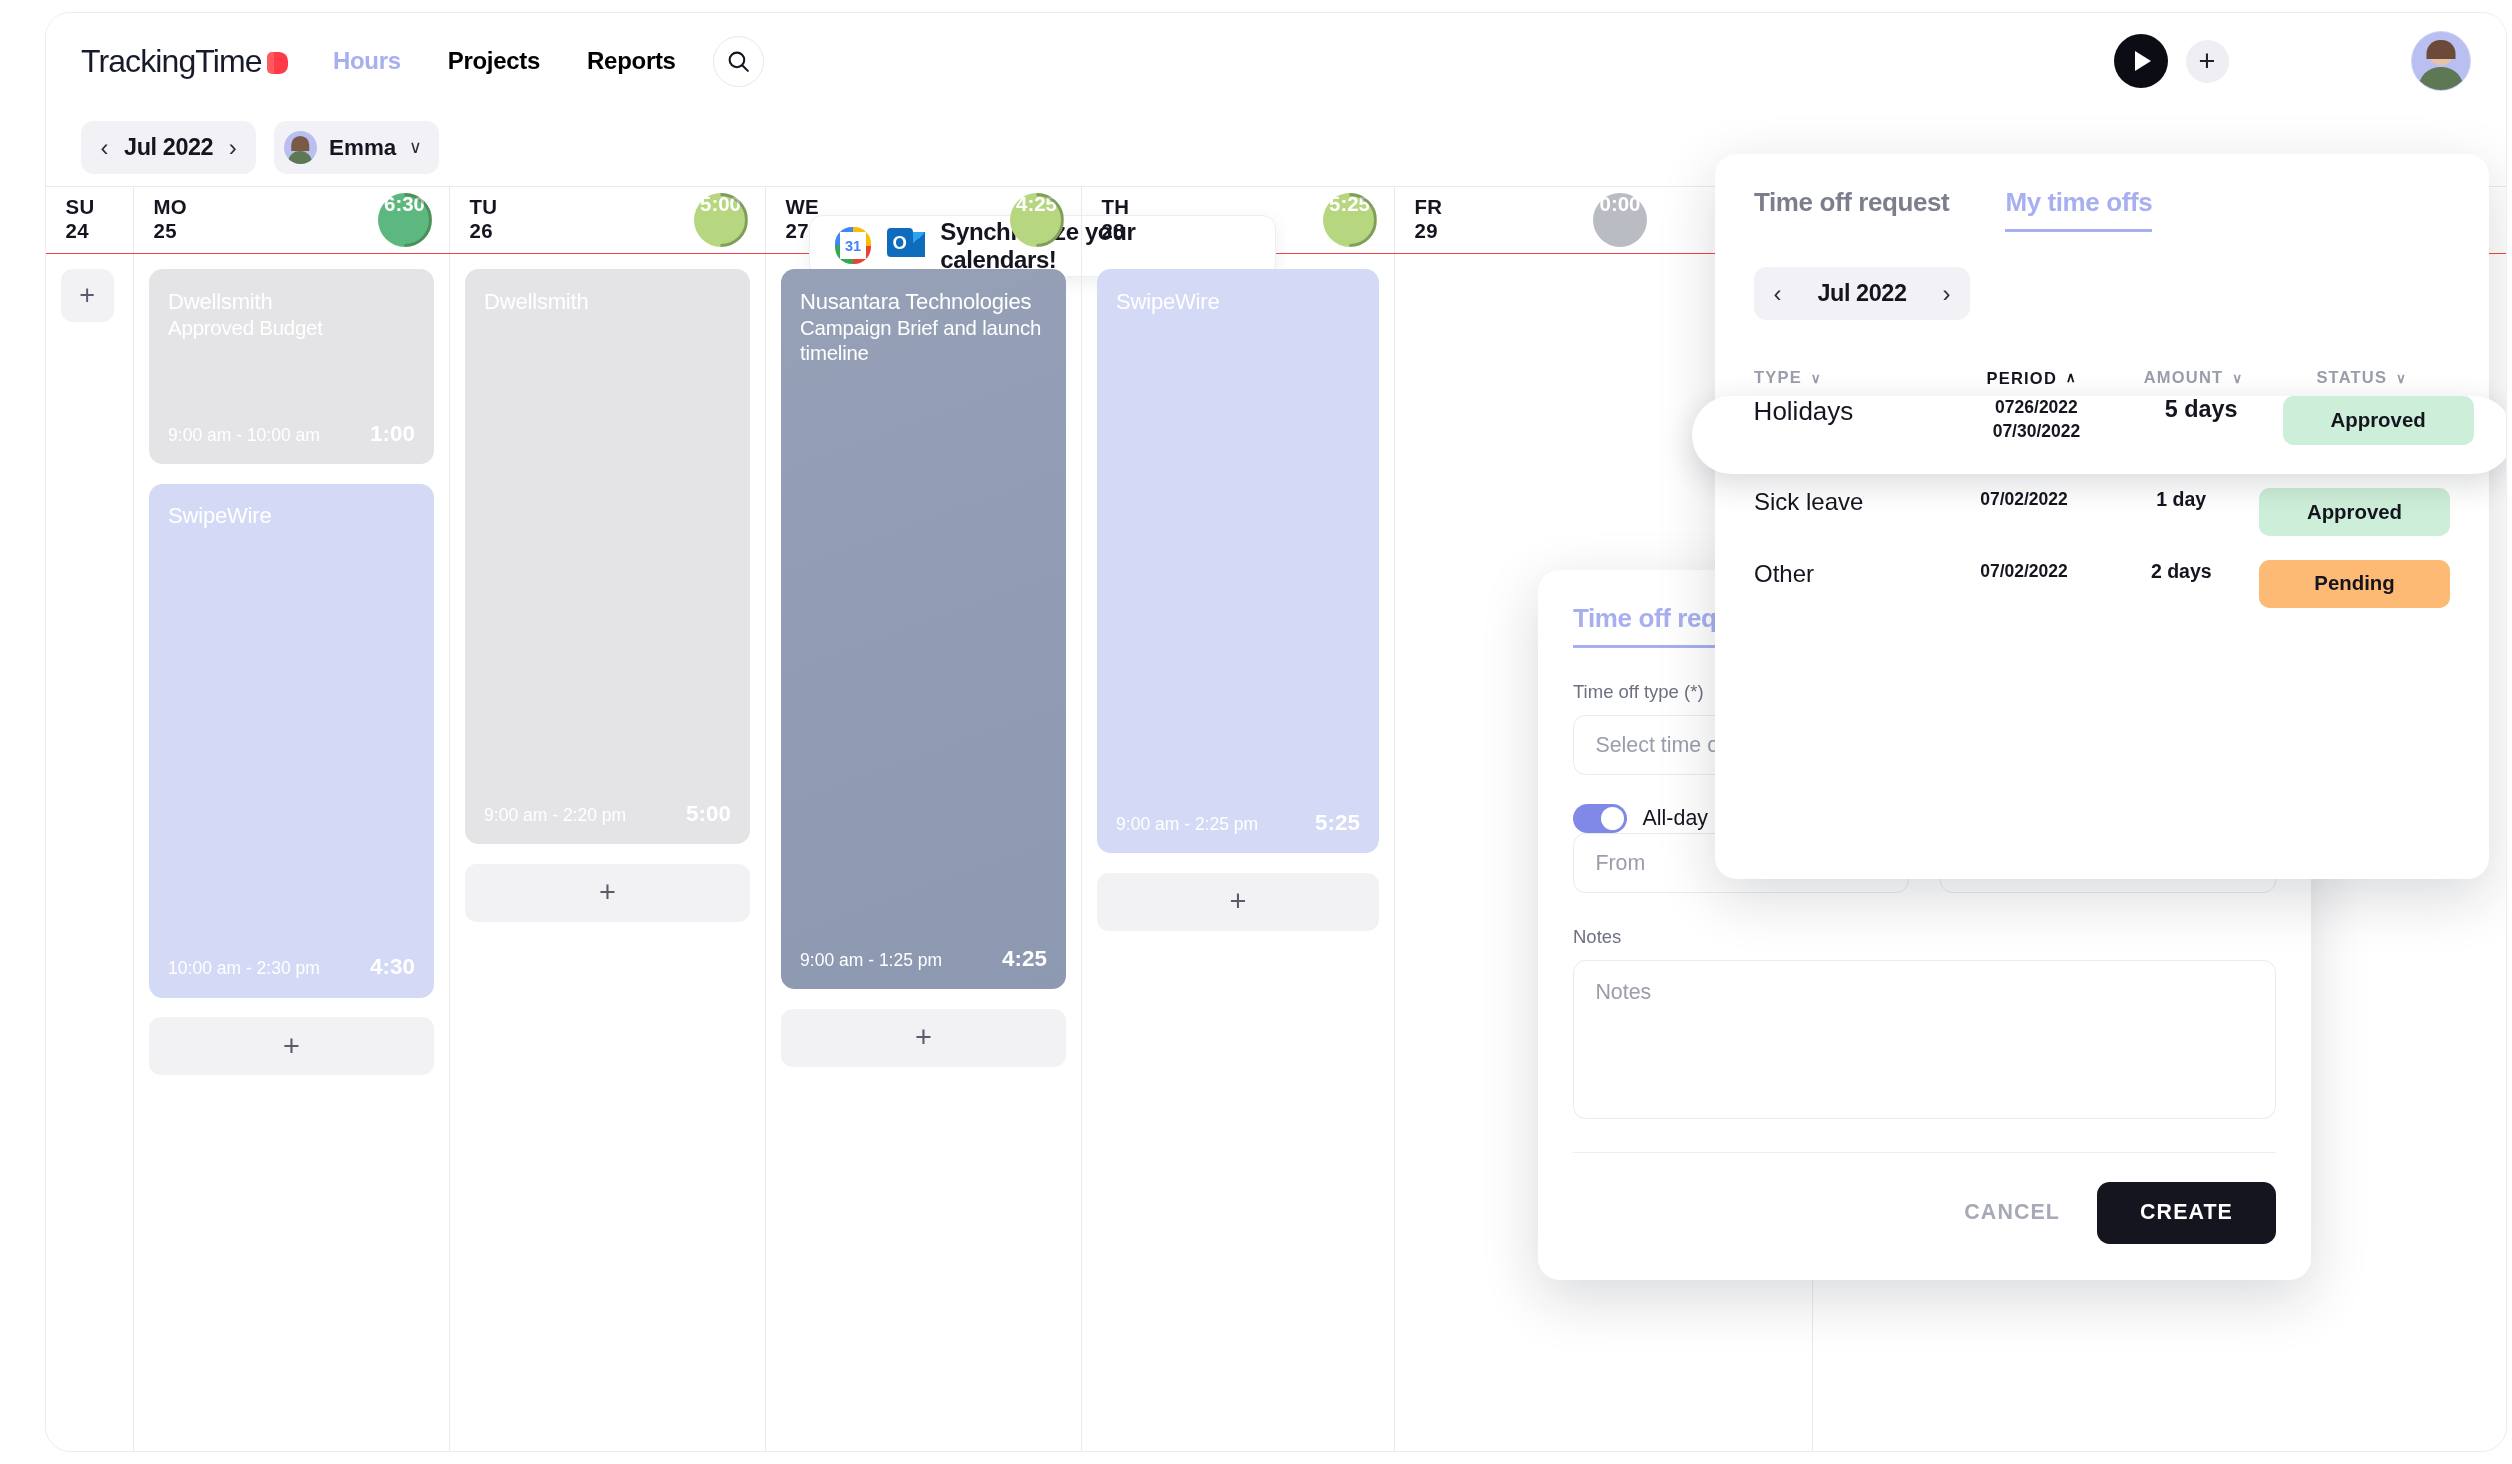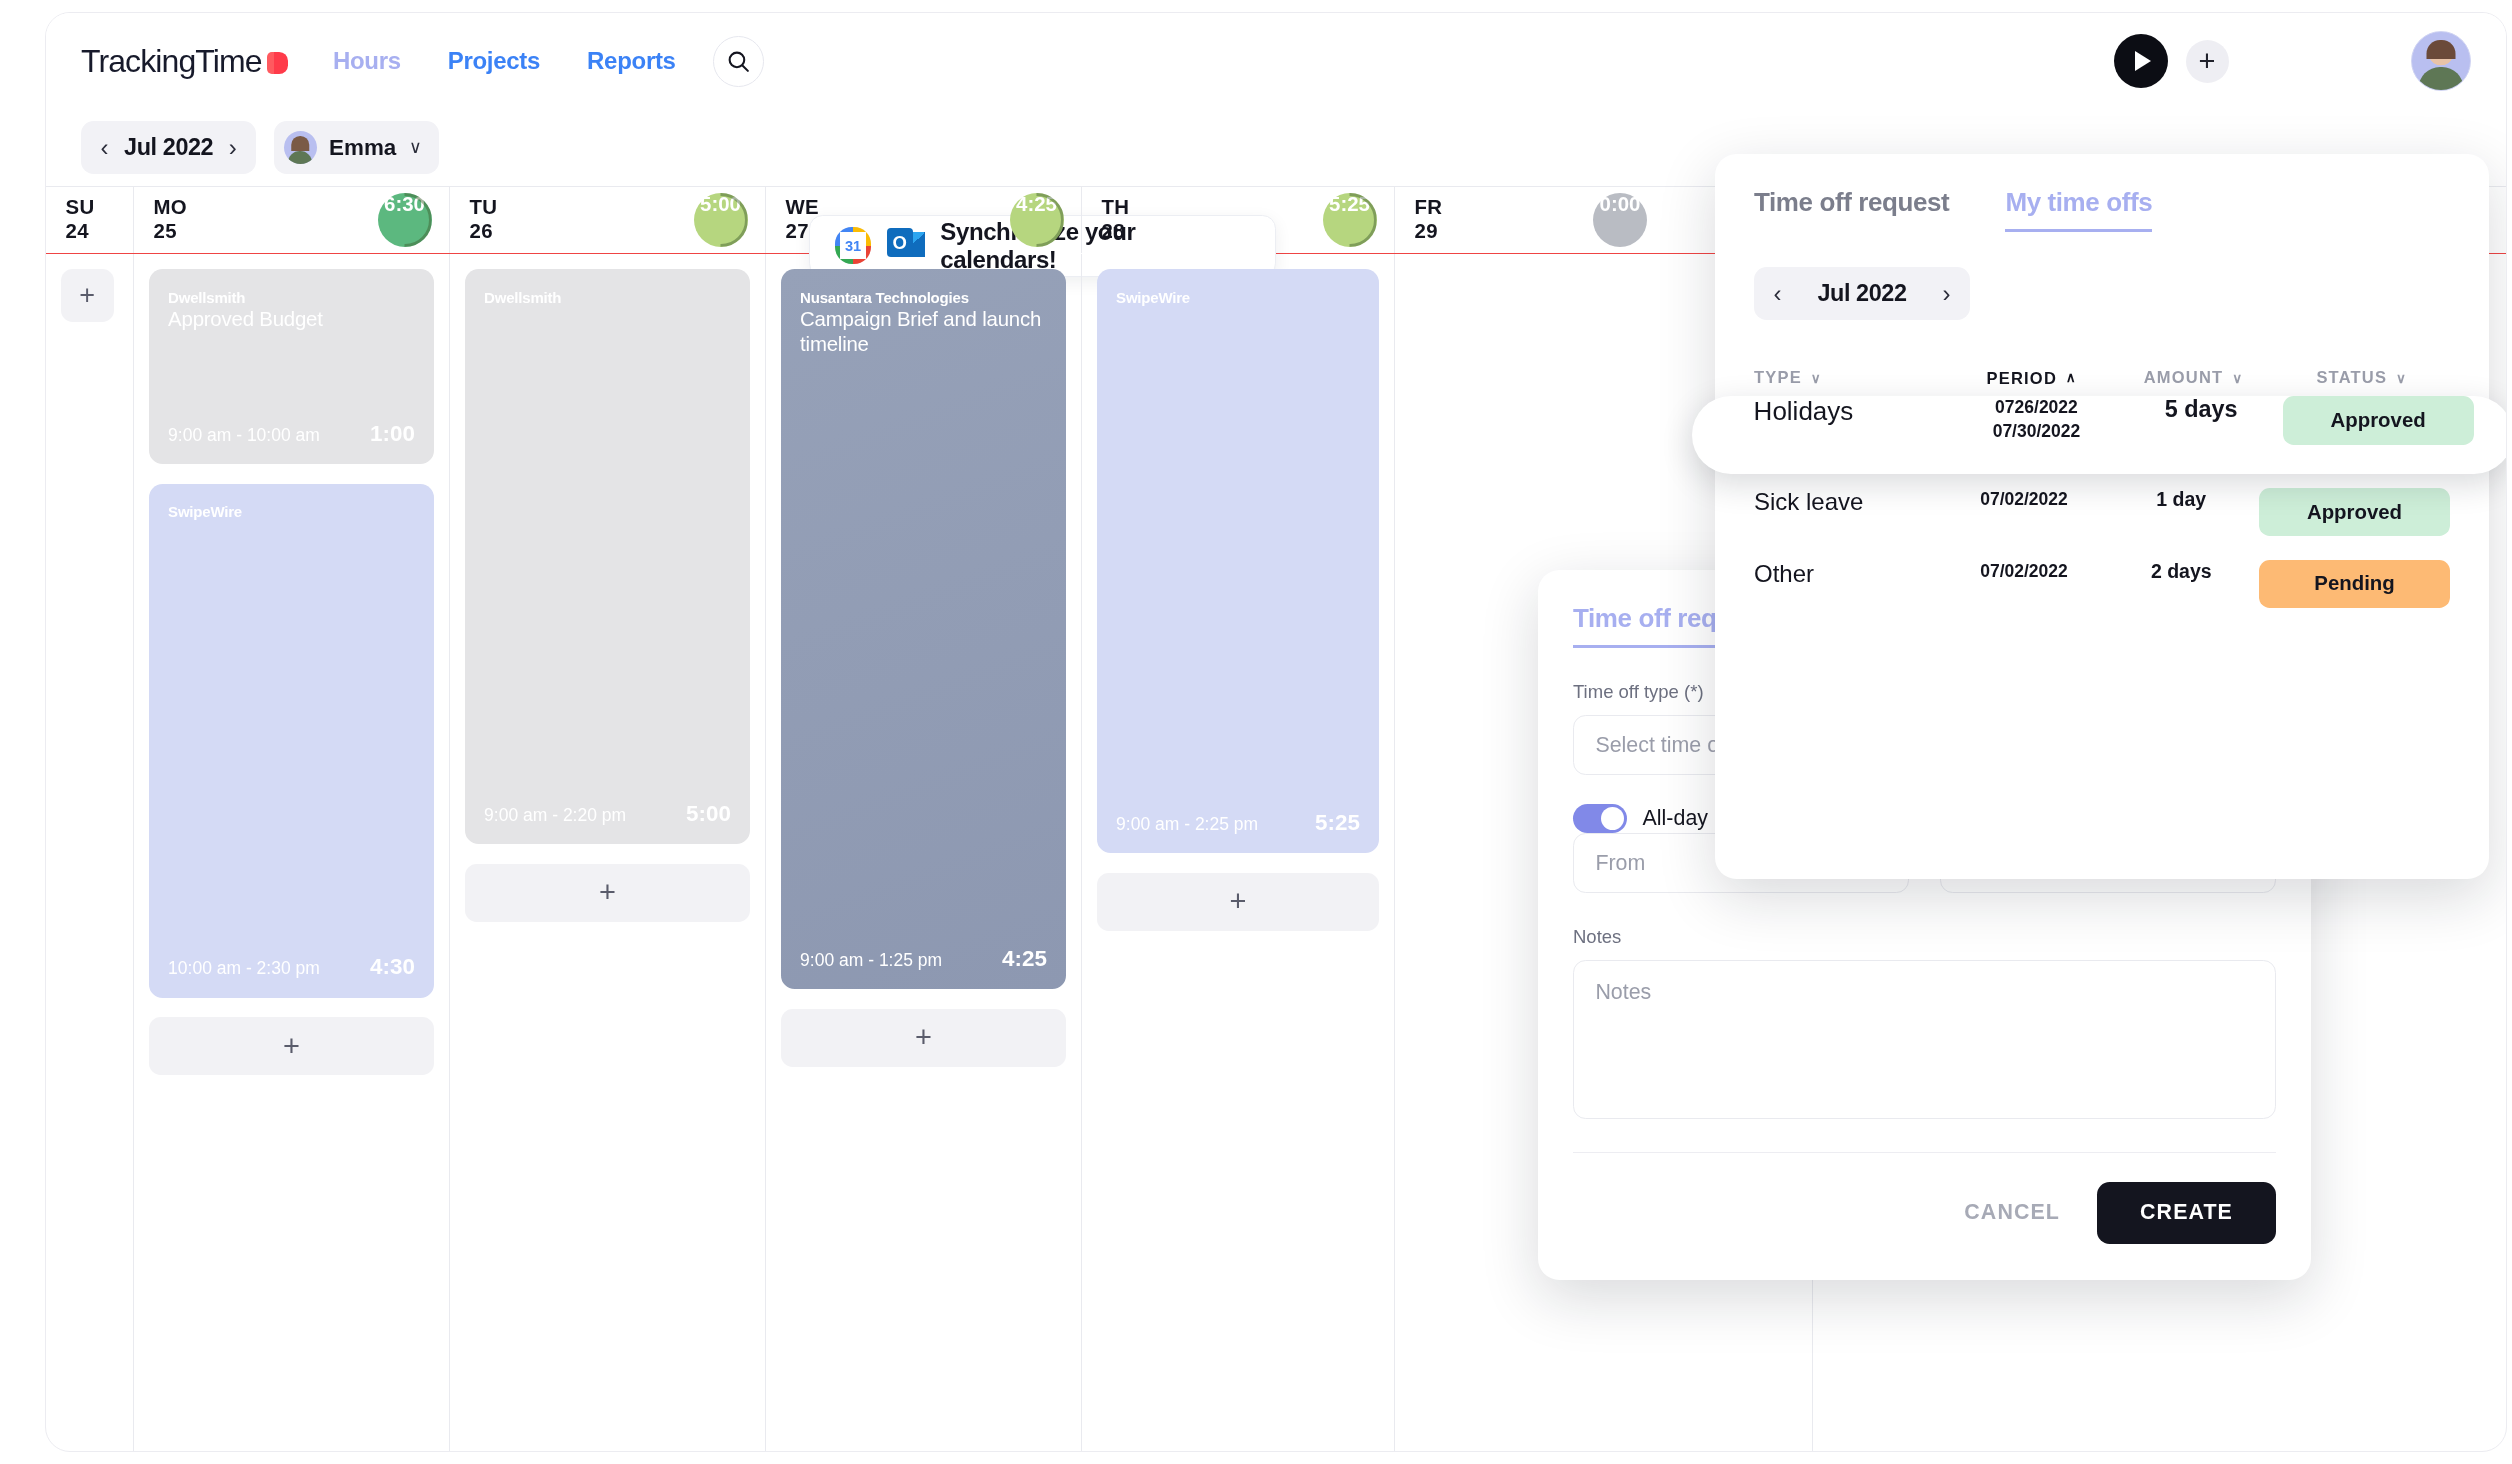--- a/index.html
+++ b/index.html
@@ -46,21 +46,21 @@
     width: 8.8px; height: 21.4px; border-radius: 4.9px 0 0 4.9px;
     background: #ff5a5f;
   }
   .logo-mark .b2 {
     position: absolute; left: 7.8px; top: 0;
     width: 13.6px; height: 21.4px; border-radius: 0 8.8px 8.8px 0;
     background: #ff3b4a;
   }
   .nav-links { display: flex; align-items: center; gap: 47px; }
   .nav-link {
-    font-size: 24px; font-weight: bold; color: #3b82f6;
+    font-size: 24px; font-weight: bold; color: #000000;
     cursor: pointer; letter-spacing: -0.3px;
   }
   .nav-link.active { color: #a7aff0; }
   .search-btn {
     margin-left: 37px;
     width: 51px; height: 51px; border-radius: 50%;
     border: 1.5px solid #e6e7ee;
     display: flex; align-items: center; justify-content: center;
     cursor: pointer; background: #fff;
   }
@@ -234,21 +234,21 @@
   .card {
     border-radius: 13.6px;
     padding: 19.5px 19.5px 17.5px 19.5px;
     display: flex; flex-direction: column;
     color: #fff;
     margin-bottom: 19.5px;
     cursor: pointer;
     position: relative;
   }
   .card .proj {
-    font-size: 15px; font-weight: bold; line-height: 1.22;
+    font-size: 22px; font-weight: normal; line-height: 1.22;
     letter-spacing: -0.2px;
   }
   .card .task {
     font-size: 20.4px; font-weight: normal; line-height: 1.24;
     letter-spacing: -0.2px;
   }
   .card .foot {
     margin-top: auto;
     display: flex; align-items: baseline; gap: 21.4px;
   }

